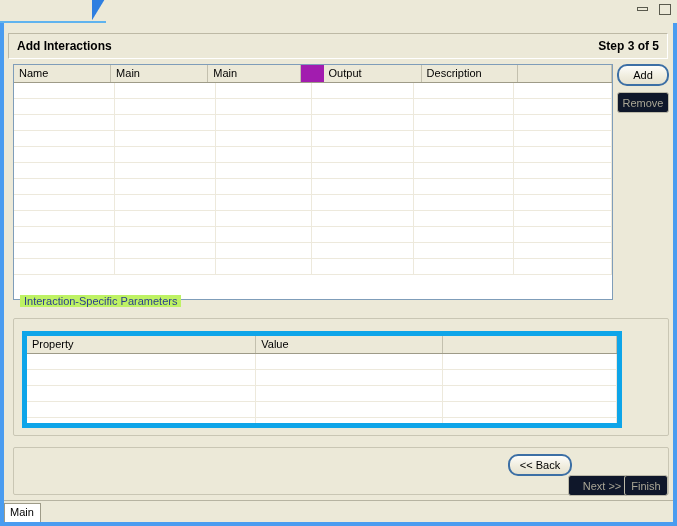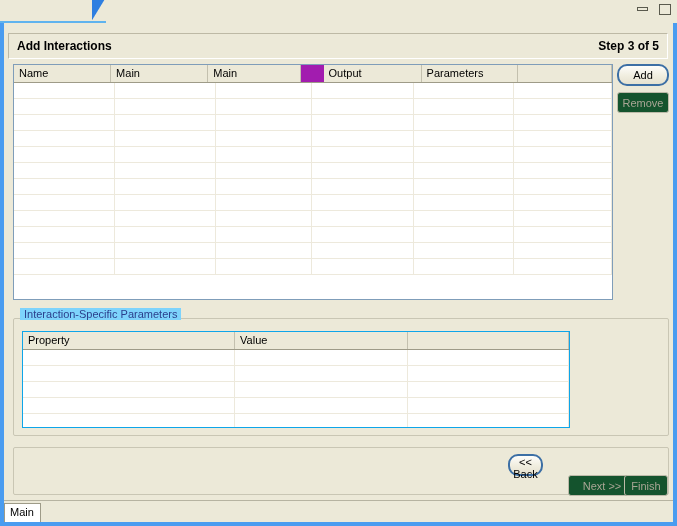--- a/index.html
+++ b/index.html
@@ -239,21 +239,21 @@
     cursor: pointer;
     padding: 0;
   }
   .btn.focused {
     border: 2px solid #3c6fa5;
     border-radius: 10px;
   }
   .btn.disabled {
     color: #a9a595;
     border: 1px solid #bdbaa9;
-    background: #14532d;
+    background: #0f172a;
     cursor: default;
   }
 
   #add-button {
     position: absolute;
     left: 613px; top: 41px;
     width: 52px; height: 22px;
   }
   #remove-button {
     position: absolute;
@@ -267,52 +267,52 @@
     left: 9px; top: 295px;
     width: 656px;
     height: 118px;
     border: 1px solid #c9c6b4;
     border-radius: 2px;
     box-sizing: border-box;
     background: #ece9d8;
   }
   #params-group-label {
     position: absolute;
-    left: 16px; top: 285px;
-    background: #7dd3fc;
+    left: 16px; top: 272px;
+    background: #bef264;
     padding: 0 4px;
     font-size: 11px;
     color: #2b3f8c;
   }
   #params-table {
     position: absolute;
     left: 18px; top: 308px;
-    width: 548px;
+    width: 600px;
     height: 97px;
-    border: 1px solid #0ea5e9;
+    border: 5px solid #0ea5e9;
     box-sizing: border-box;
     background: #ffffff;
     overflow: hidden;
   }
 
   
   #nav-panel {
     position: absolute;
     left: 9px; top: 424px;
     width: 656px;
     height: 48px;
     border: 1px solid #c9c6b4;
     border-radius: 2px;
     box-sizing: border-box;
     background: #ece9d8;
   }
   #back-button {
     position: absolute;
     left: 504px; top: 431px;
-    width: 35px; height: 22px;
+    width: 64px; height: 22px;
   }
   #next-button {
     position: absolute;
     left: 564px; top: 452px;
     width: 68px; height: 21px;
   }
   #finish-button {
     position: absolute;
     left: 620px; top: 452px;
     width: 44px; height: 21px;
@@ -365,21 +365,21 @@
       <span id="page-title">Add Interactions</span>
       <span id="step-indicator">Step 3 of 5</span>
     </div>
 
     <div id="interactions-table">
       <div class="thead" id="interactions-thead">
           <div class="th" style="width: 101px;">Name</div>
           <div class="th" style="width: 101px;">Main</div>
           <div class="th" style="width: 96px;">Main</div>
           <div class="th" style="width: 102px; margin-left: 23px;">Output</div>
-          <div class="th" style="width: 100px;">Parameters</div>
+          <div class="th" style="width: 100px;">Description</div>
           <div class="th" style="width: 98px;"></div>
         </div>
       <div class="tbody" id="interactions-tbody">
           <div class="trow" style="height: 16px;">
             <div class="td" style="width: 101px;"></div>
             <div class="td" style="width: 101px;"></div>
             <div class="td" style="width: 96px;"></div>
             <div class="td" style="width: 102px;"></div>
             <div class="td" style="width: 100px;"></div>
             <div class="td" style="width: 98px;"></div>

